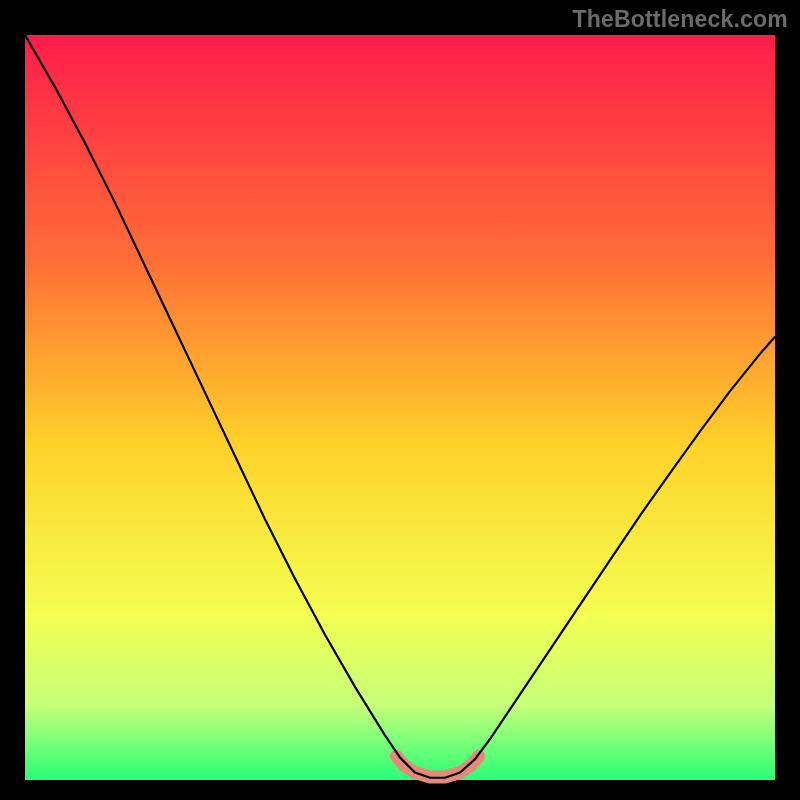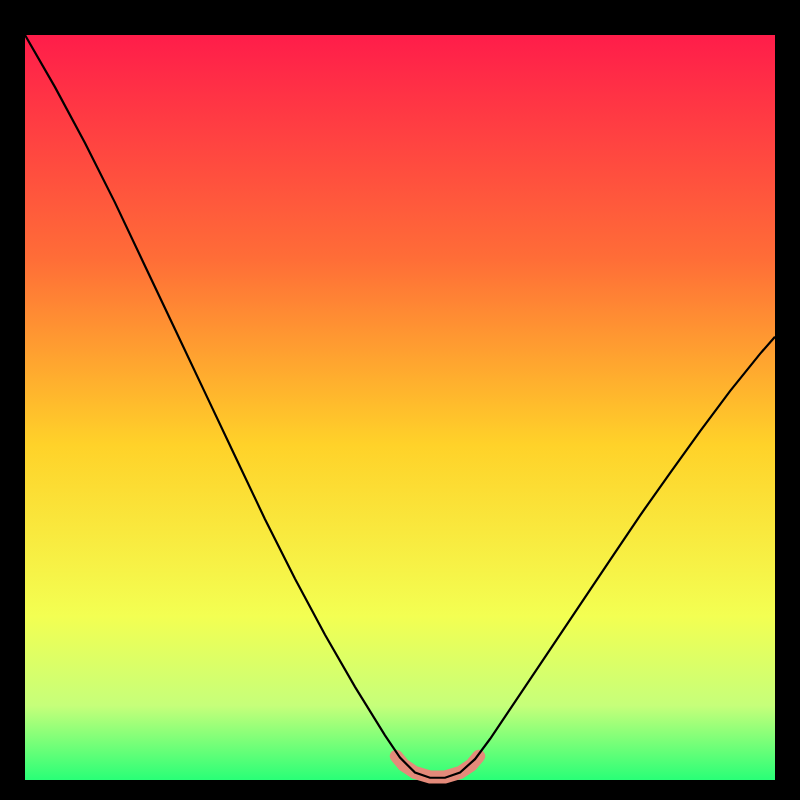--- a/index.html
+++ b/index.html
@@ -44,13 +44,14 @@
           <stop offset="55.0%" stop-color="#ffd229"></stop>
           <stop offset="78.0%" stop-color="#f3ff52"></stop>
           <stop offset="90.0%" stop-color="#c6ff7a"></stop>
           <stop offset="100.0%" stop-color="#29ff77"></stop>
         </linearGradient>
     </defs>
     <rect id="plot-bg" fill="url(#bg-grad)" x="25" y="35" width="750" height="745"></rect>
     <path id="series-bottom-band" fill="none" d="M396.25 756.16 L403.75 765.10 L415.00 772.55 L430.00 777.02 L445.00 777.02 L460.00 772.55 L471.25 765.10 L478.75 756.16" stroke="#e48a7a" stroke-width="13" stroke-linecap="round"></path>
     <path id="series-curve" fill="none" d="M25.00 35.00 L55.00 87.15 L85.00 143.03 L115.00 202.62 L145.00 265.95 L175.00 329.28 L205.00 392.60 L235.00 455.92 L265.00 519.25 L295.00 578.85 L325.00 634.72 L355.00 686.88 L385.00 735.30 L400.00 757.65 L415.00 772.55 L430.00 777.76 L445.00 777.76 L460.00 772.55 L475.00 759.14 L490.00 739.02 L520.00 694.33 L550.00 649.63 L580.00 604.92 L610.00 560.23 L640.00 515.53 L670.00 473.06 L700.00 431.34 L730.00 391.11 L760.00 353.86 L775.00 336.73" stroke="#000000" stroke-width="2.2"></path>
   </svg>
+  <div class="watermark">TheBottleneck.com</div>
 </div>
 
 </body></html>

